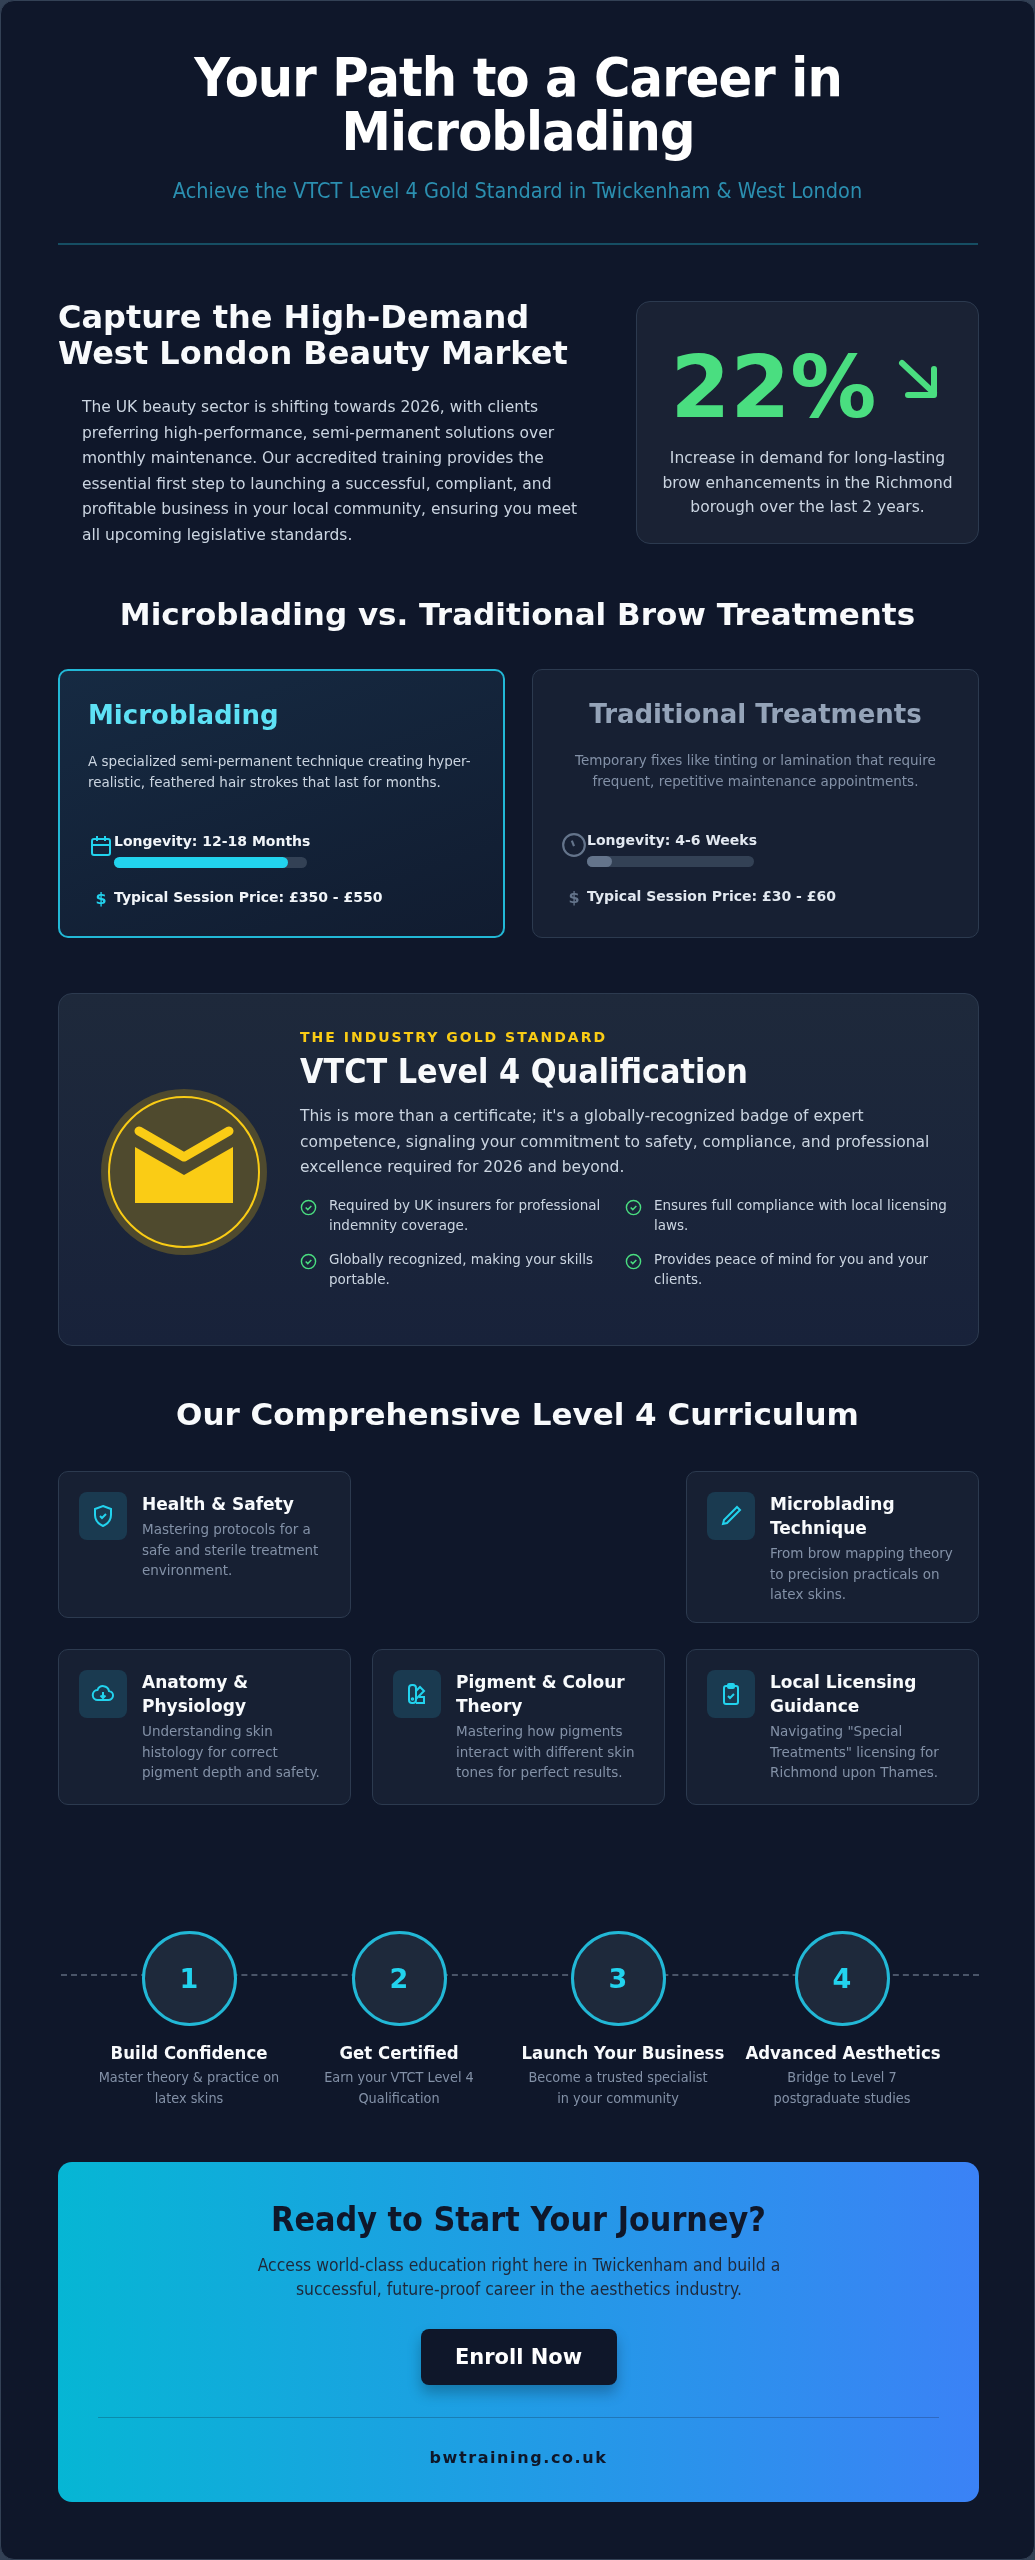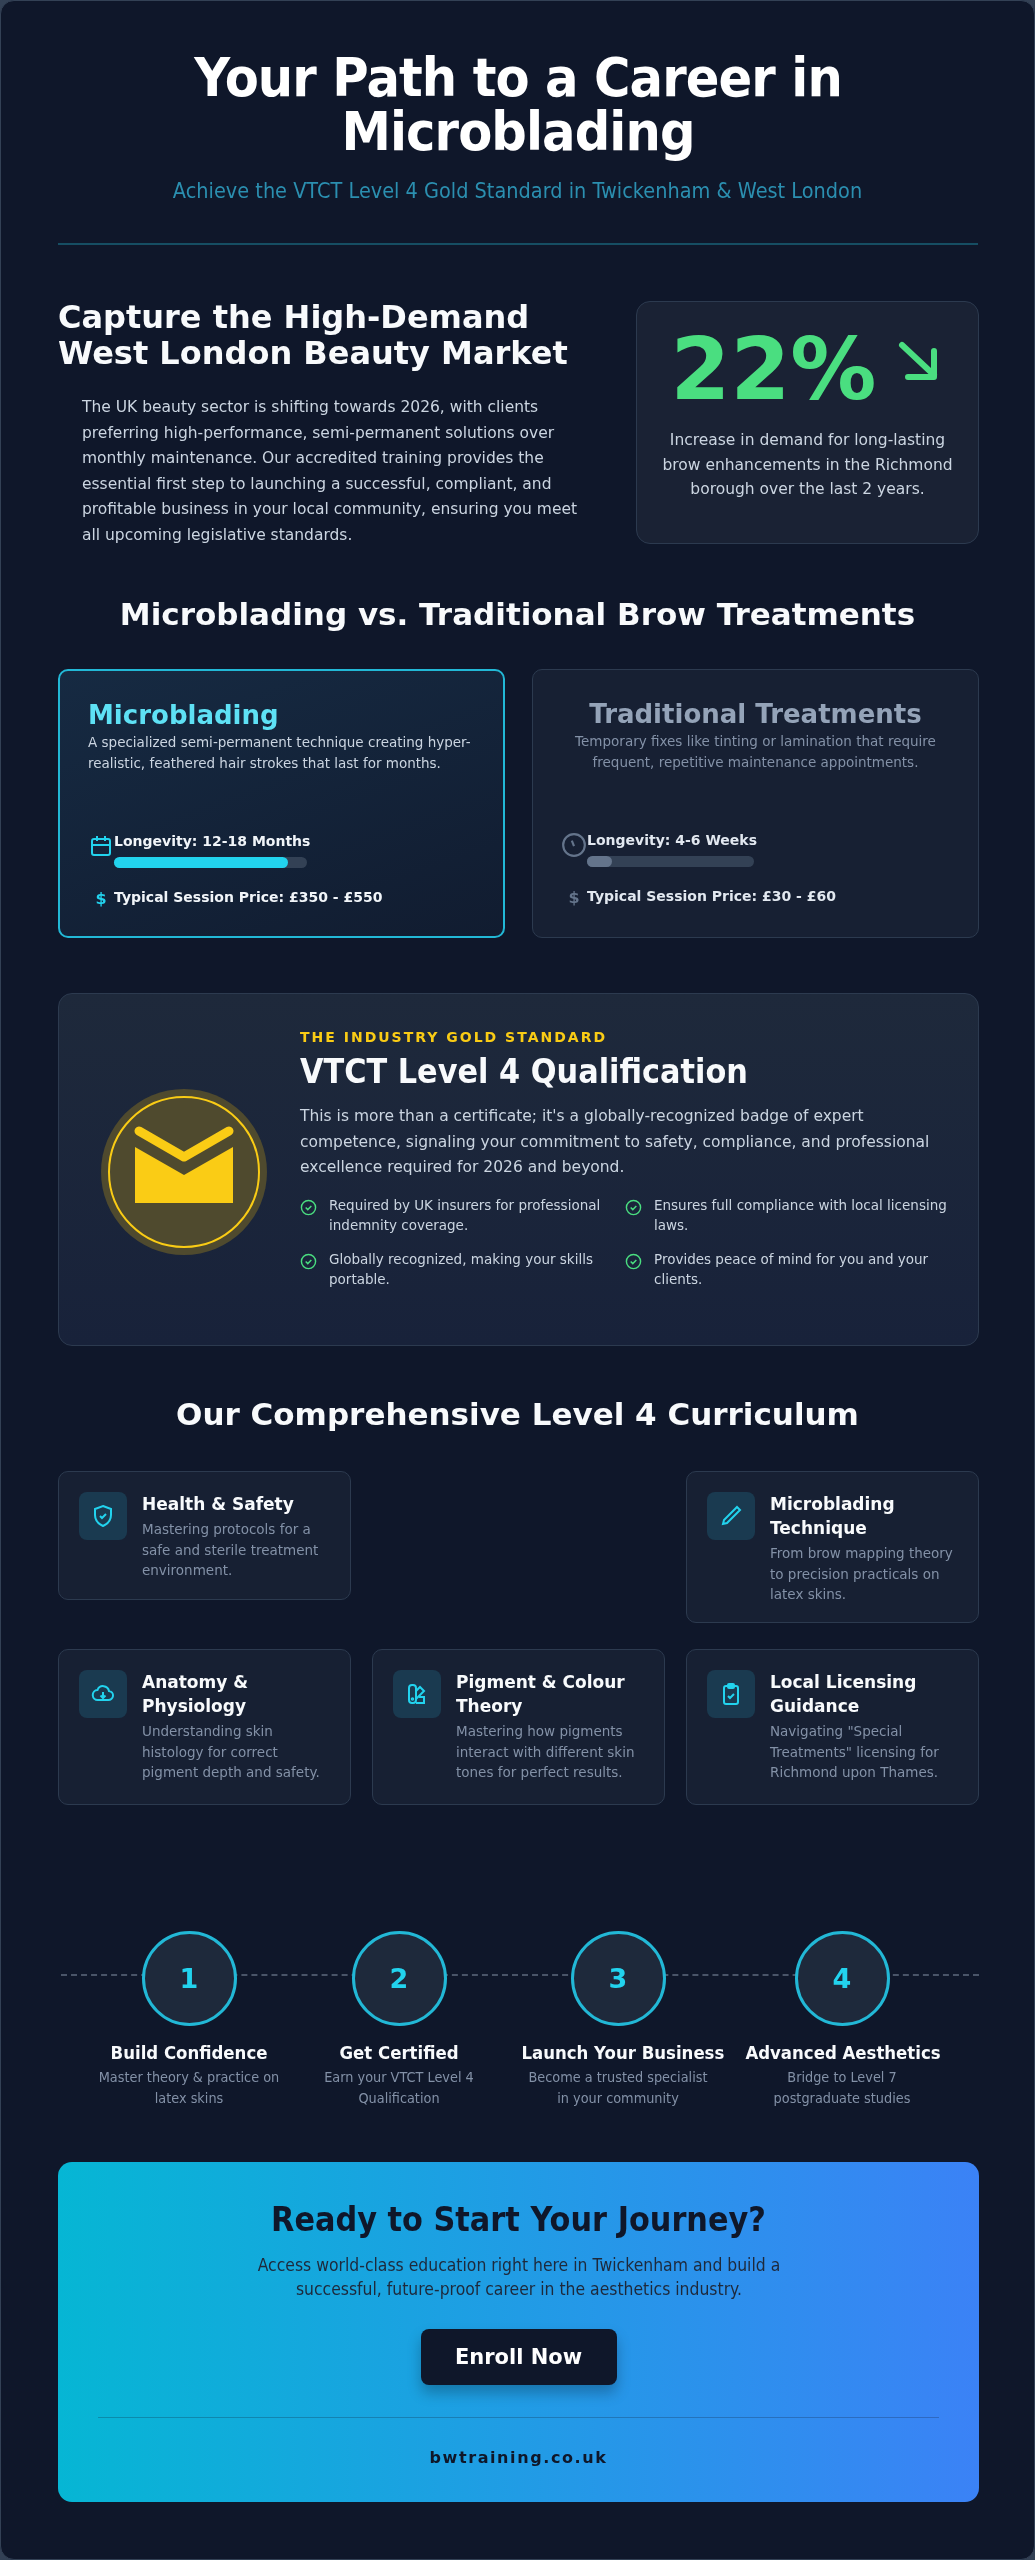--- a/index.html
+++ b/index.html
@@ -18,41 +18,41 @@
     .divider-top { position: absolute; top: 242px; left: 57px; width: 920px; height: 2px; background: #164e63; }
 
     .market { position: absolute; top: 298px; left: 57px; width: 520px; }
     .market h2 { font-size: 32px; line-height: 36px; font-weight: bold; color: #f8fafc; }
     .market p { margin-top: 24px; font-size: 15.5px; line-height: 25.5px; color: #cbd5e1; margin-left: 24px; }
 
     .stat-card {
       position: absolute; top: 300px; left: 635px; width: 343px; height: 243px;
       background: #1a2234; border: 1px solid #2c3a4f; border-radius: 14px; text-align: center;
     }
-    .stat-row { margin-top: 22px; display: flex; justify-content: center; align-items: center; gap: 18px; }
+    .stat-row { margin-top: 40px; display: flex; justify-content: center; align-items: center; gap: 18px; }
     .stat-num { font-size: 86px; font-weight: bold; color: #4ade80; line-height: 90px; }
     .stat-arrow { width: 50px; height: 50px; margin-top: -14px; }
     .stat-desc { margin: 14px 24px 0; font-size: 15.5px; line-height: 24.5px; color: #cbd5e1; }
 
     .section-title {
       position: absolute; left: 0; width: 100%; text-align: center; font-weight: bold; color: #f8fafc;
     }
 
     .cmp-card {
       position: absolute; top: 668px; width: 447px; height: 269px; border-radius: 10px; padding: 28px 28px;
     }
     .cmp-card.micro {
       left: 57px; border: 2px solid #22b8d6;
       background: linear-gradient(160deg, #162a42 0%, #111c30 100%);
     }
     .cmp-card.trad { left: 531px; border: 1px solid #2c3a4f; background: #172033; text-align: center; }
     .cmp-card h3 { font-size: 26px; font-weight: bold; line-height: 32px; }
     .micro h3 { color: #5ee1f5; }
     .trad h3 { color: #94a3b8; }
-    .cmp-card .desc { margin-top: 1px; font-size: 13.5px; line-height: 20.5px; }
+    .cmp-card .desc { margin-top: 20px; font-size: 13.5px; line-height: 20.5px; }
     .micro .desc { color: #cbd5e1; }
     .trad .desc { color: #8391a7; }
     .metric { position: absolute; left: 28px; display: flex; align-items: flex-start; }
     .metric .ico { width: 26px; height: 26px; display: flex; align-items: center; justify-content: center; }
     .metric .lbl { font-size: 14px; font-weight: bold; color: #f1f5f9; }
     .trad .metric .lbl { color: #e2e8f0; }
     .bar { margin-top: 8px; height: 11px; border-radius: 6px; background: #334155; position: relative; }
     .bar .fill { position: absolute; left: 0; top: 0; height: 11px; border-radius: 6px; }
 
     .gold-card {
@@ -218,21 +218,21 @@
               <path d="M8 12l3 3 5-5"></path>
             </svg>
           <span>Provides peace of mind for you and your clients.</span>
         </div>
       </div>
     </div>
   </div>
 
   <h2 class="section-title" style="top:1395px;font-size:31px;">Our Comprehensive Level 4 Curriculum</h2>
 
-  <div class="cur-card" style="left:57px;top:1470px;height:129px;">
+  <div class="cur-card" style="left:57px;top:1470px;height:147px;">
     <div class="cur-icon">
       <svg width="24" height="24" viewBox="0 0 24 24" fill="none" stroke="#22d3ee" stroke-width="2">
           <path d="M12 2l8 3v6c0 5-3.5 9-8 11-4.5-2-8-6-8-11V5z"></path>
           <path d="M9 12l2 2 4-4"></path>
         </svg>
     </div>
     <div class="cur-text">
       <h4>Health &amp; Safety</h4>
       <p>Mastering protocols for a safe and sterile treatment environment.</p>
     </div>

